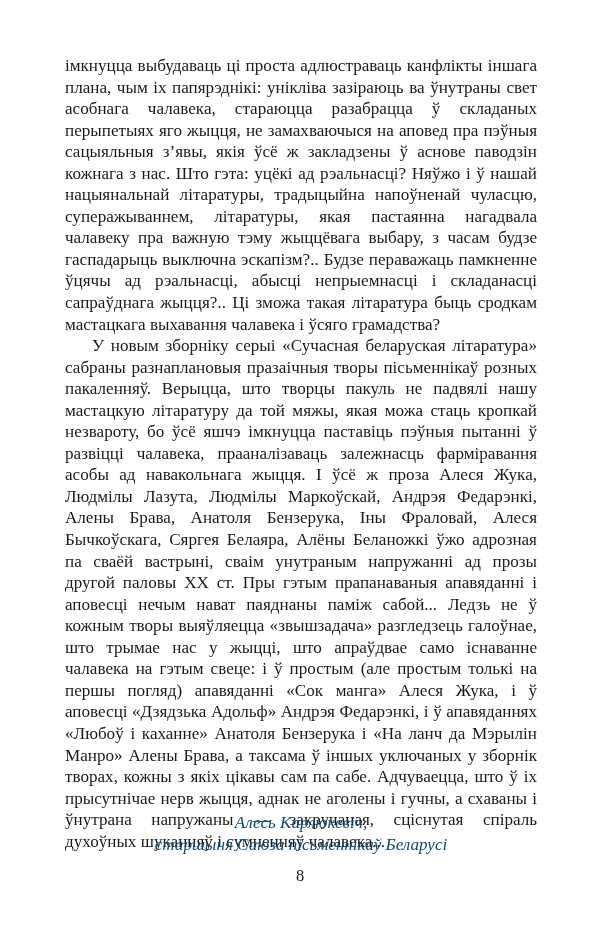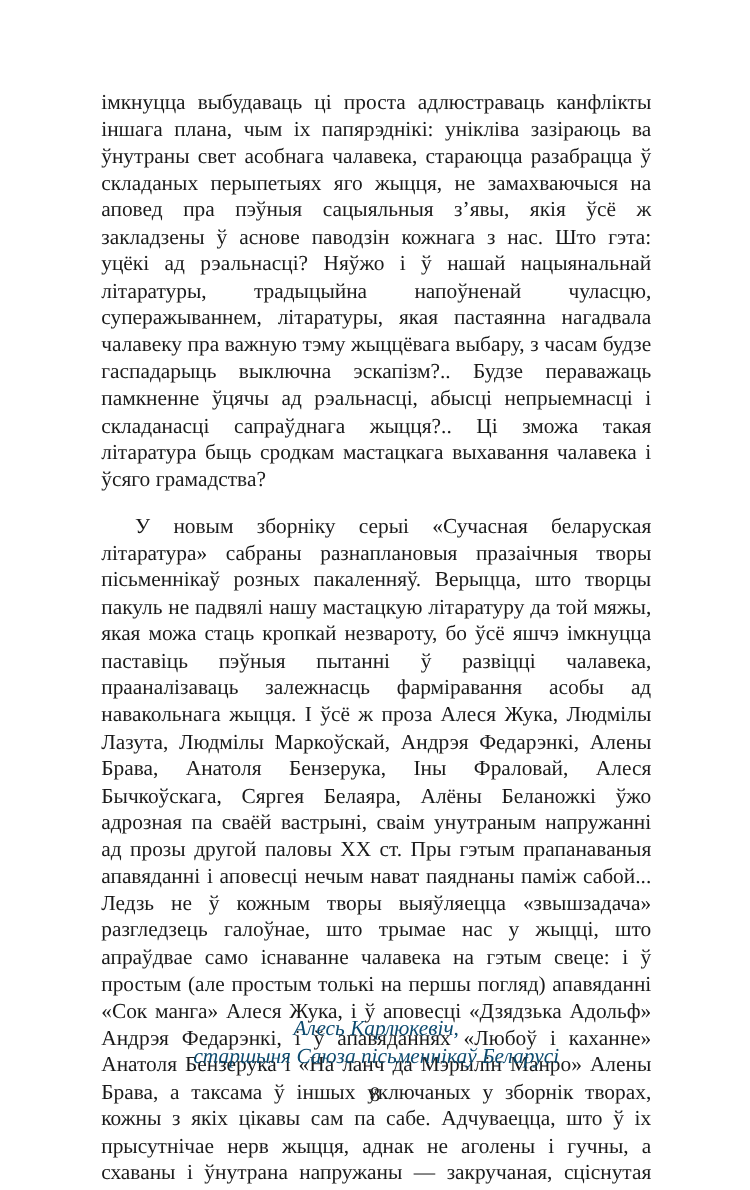--- a/index.html
+++ b/index.html
@@ -17,21 +17,21 @@
     overflow: hidden;
     box-sizing: border-box;
   }
   .text-column {
     position: absolute;
     left: 65px;
     top: 55px;
     width: 472px;
   }
   .para {
-    margin: 16px;
+    margin: 0;
     font-family: "Liberation Serif", "DejaVu Serif", serif;
     font-size: 17.1px;
     line-height: 21.55px;
     color: #1a1a1a;
     text-align: justify;
     text-justify: inter-word;
     hyphens: manual;
     -webkit-hyphens: manual;
     text-indent: 0;
     word-spacing: 0.1px;

